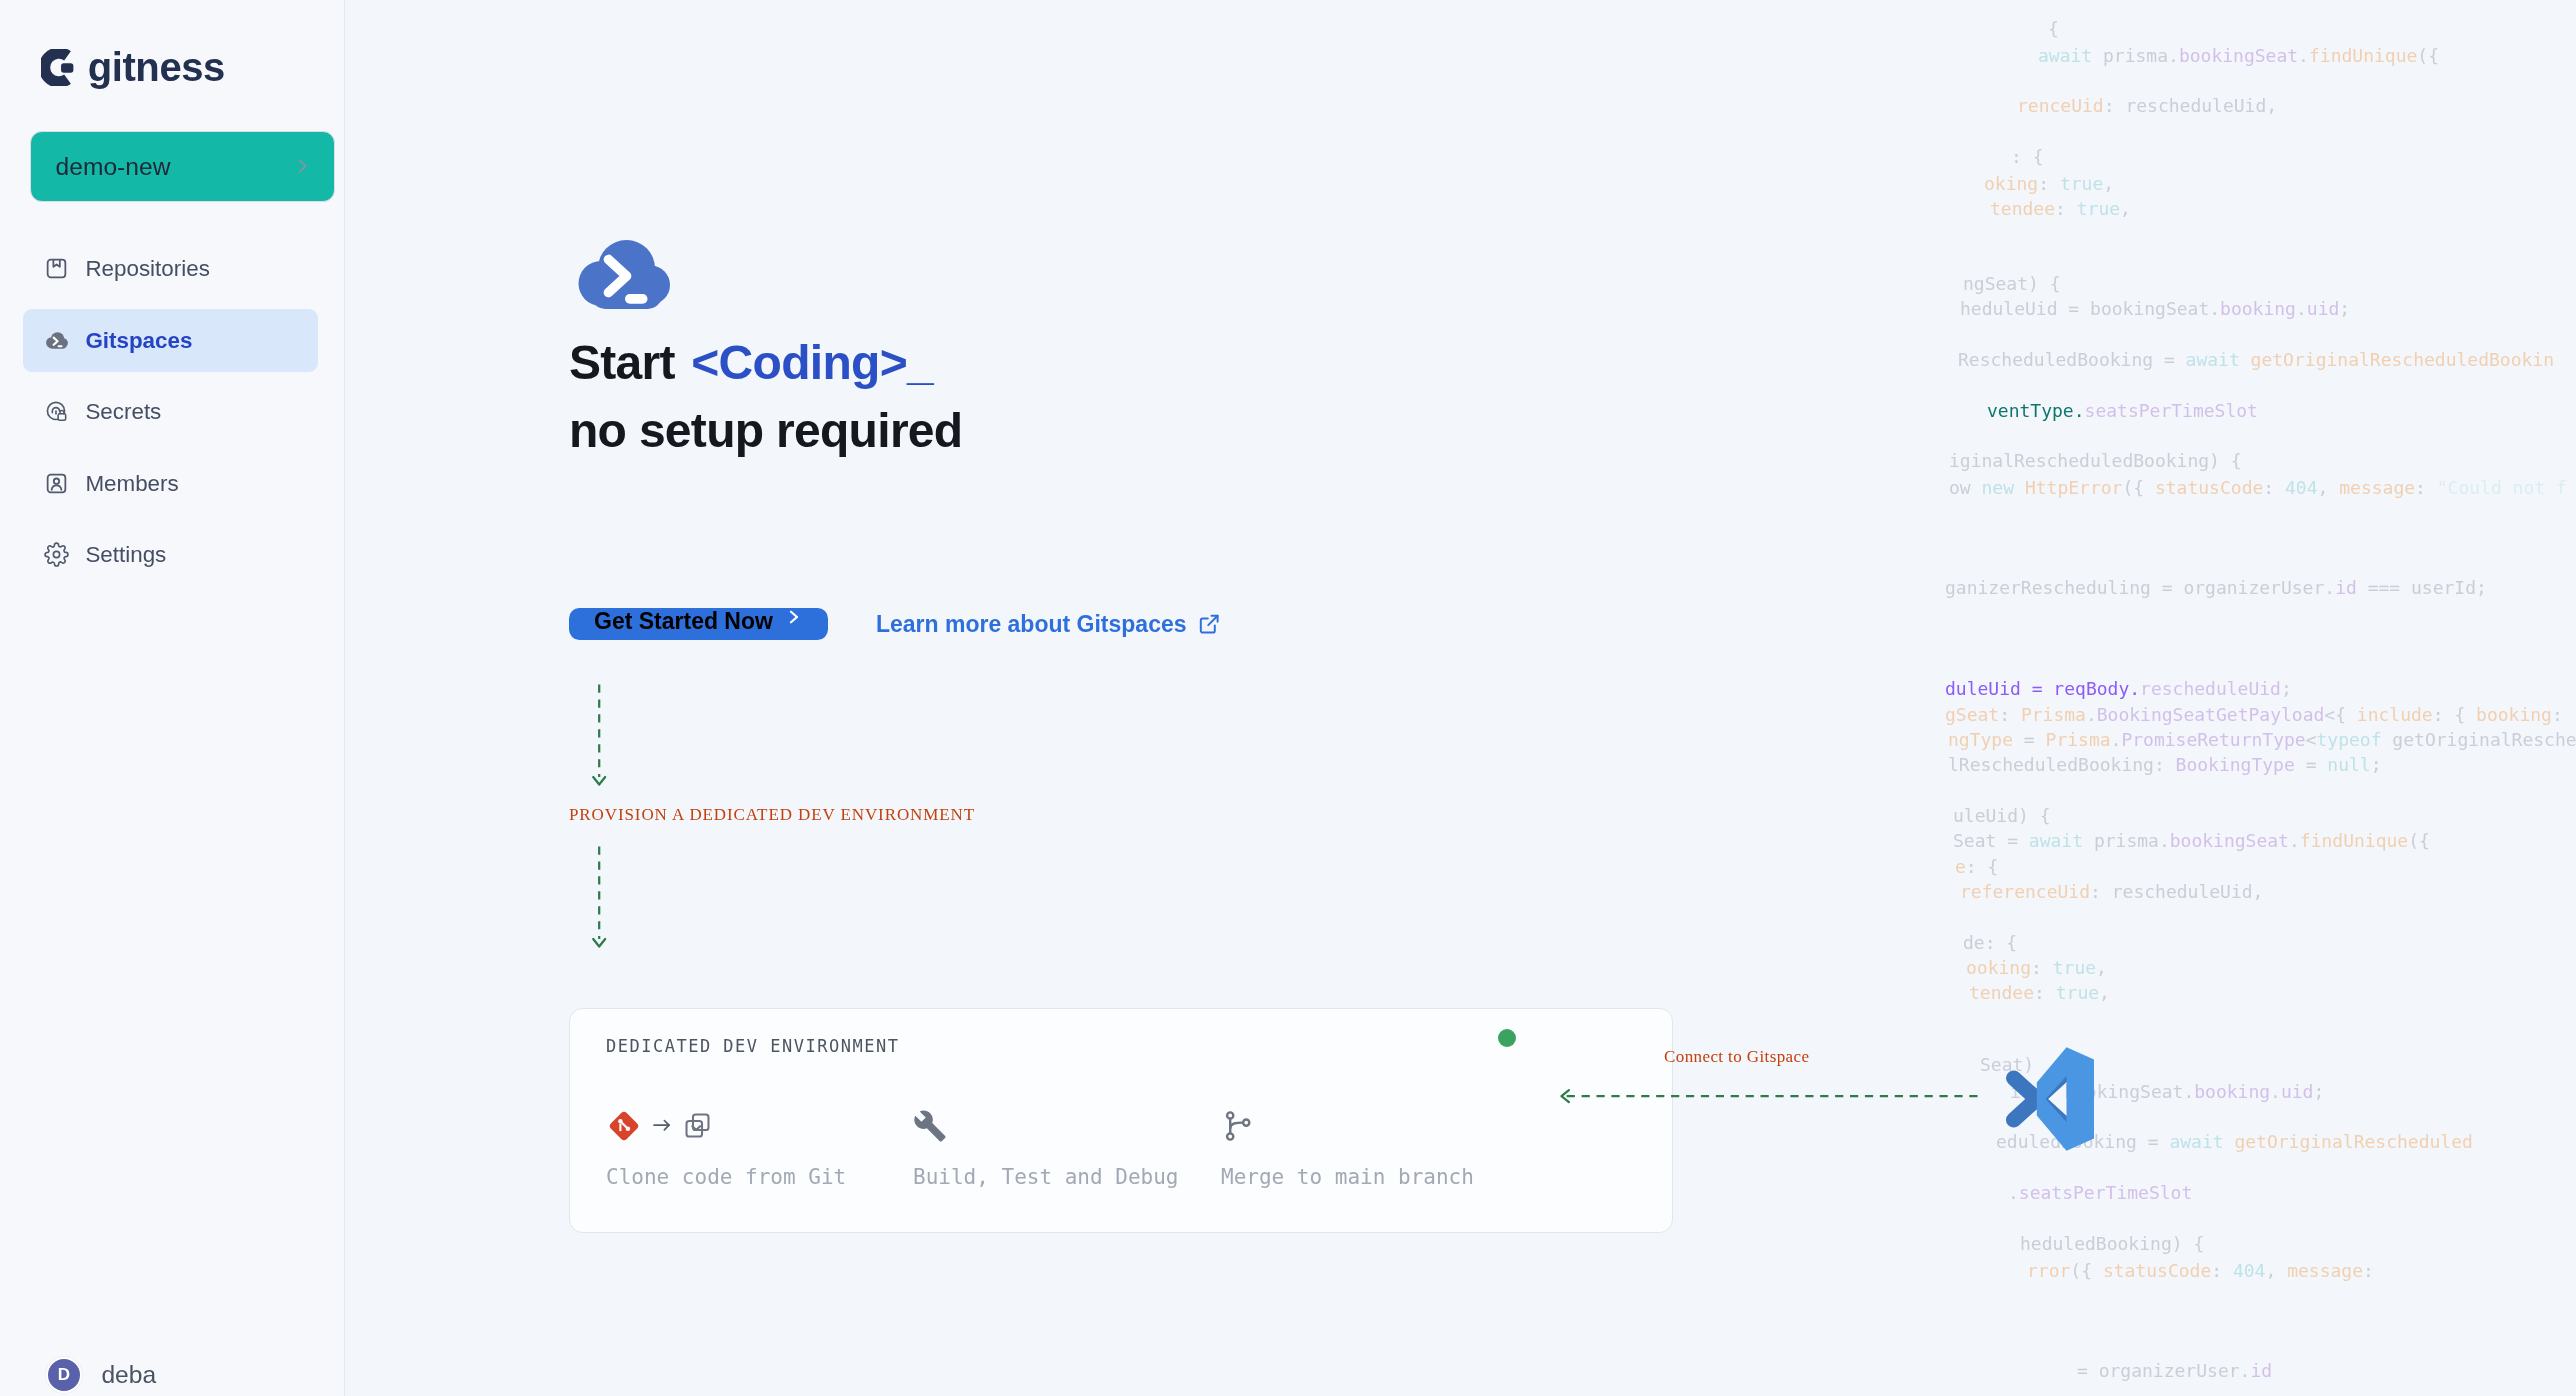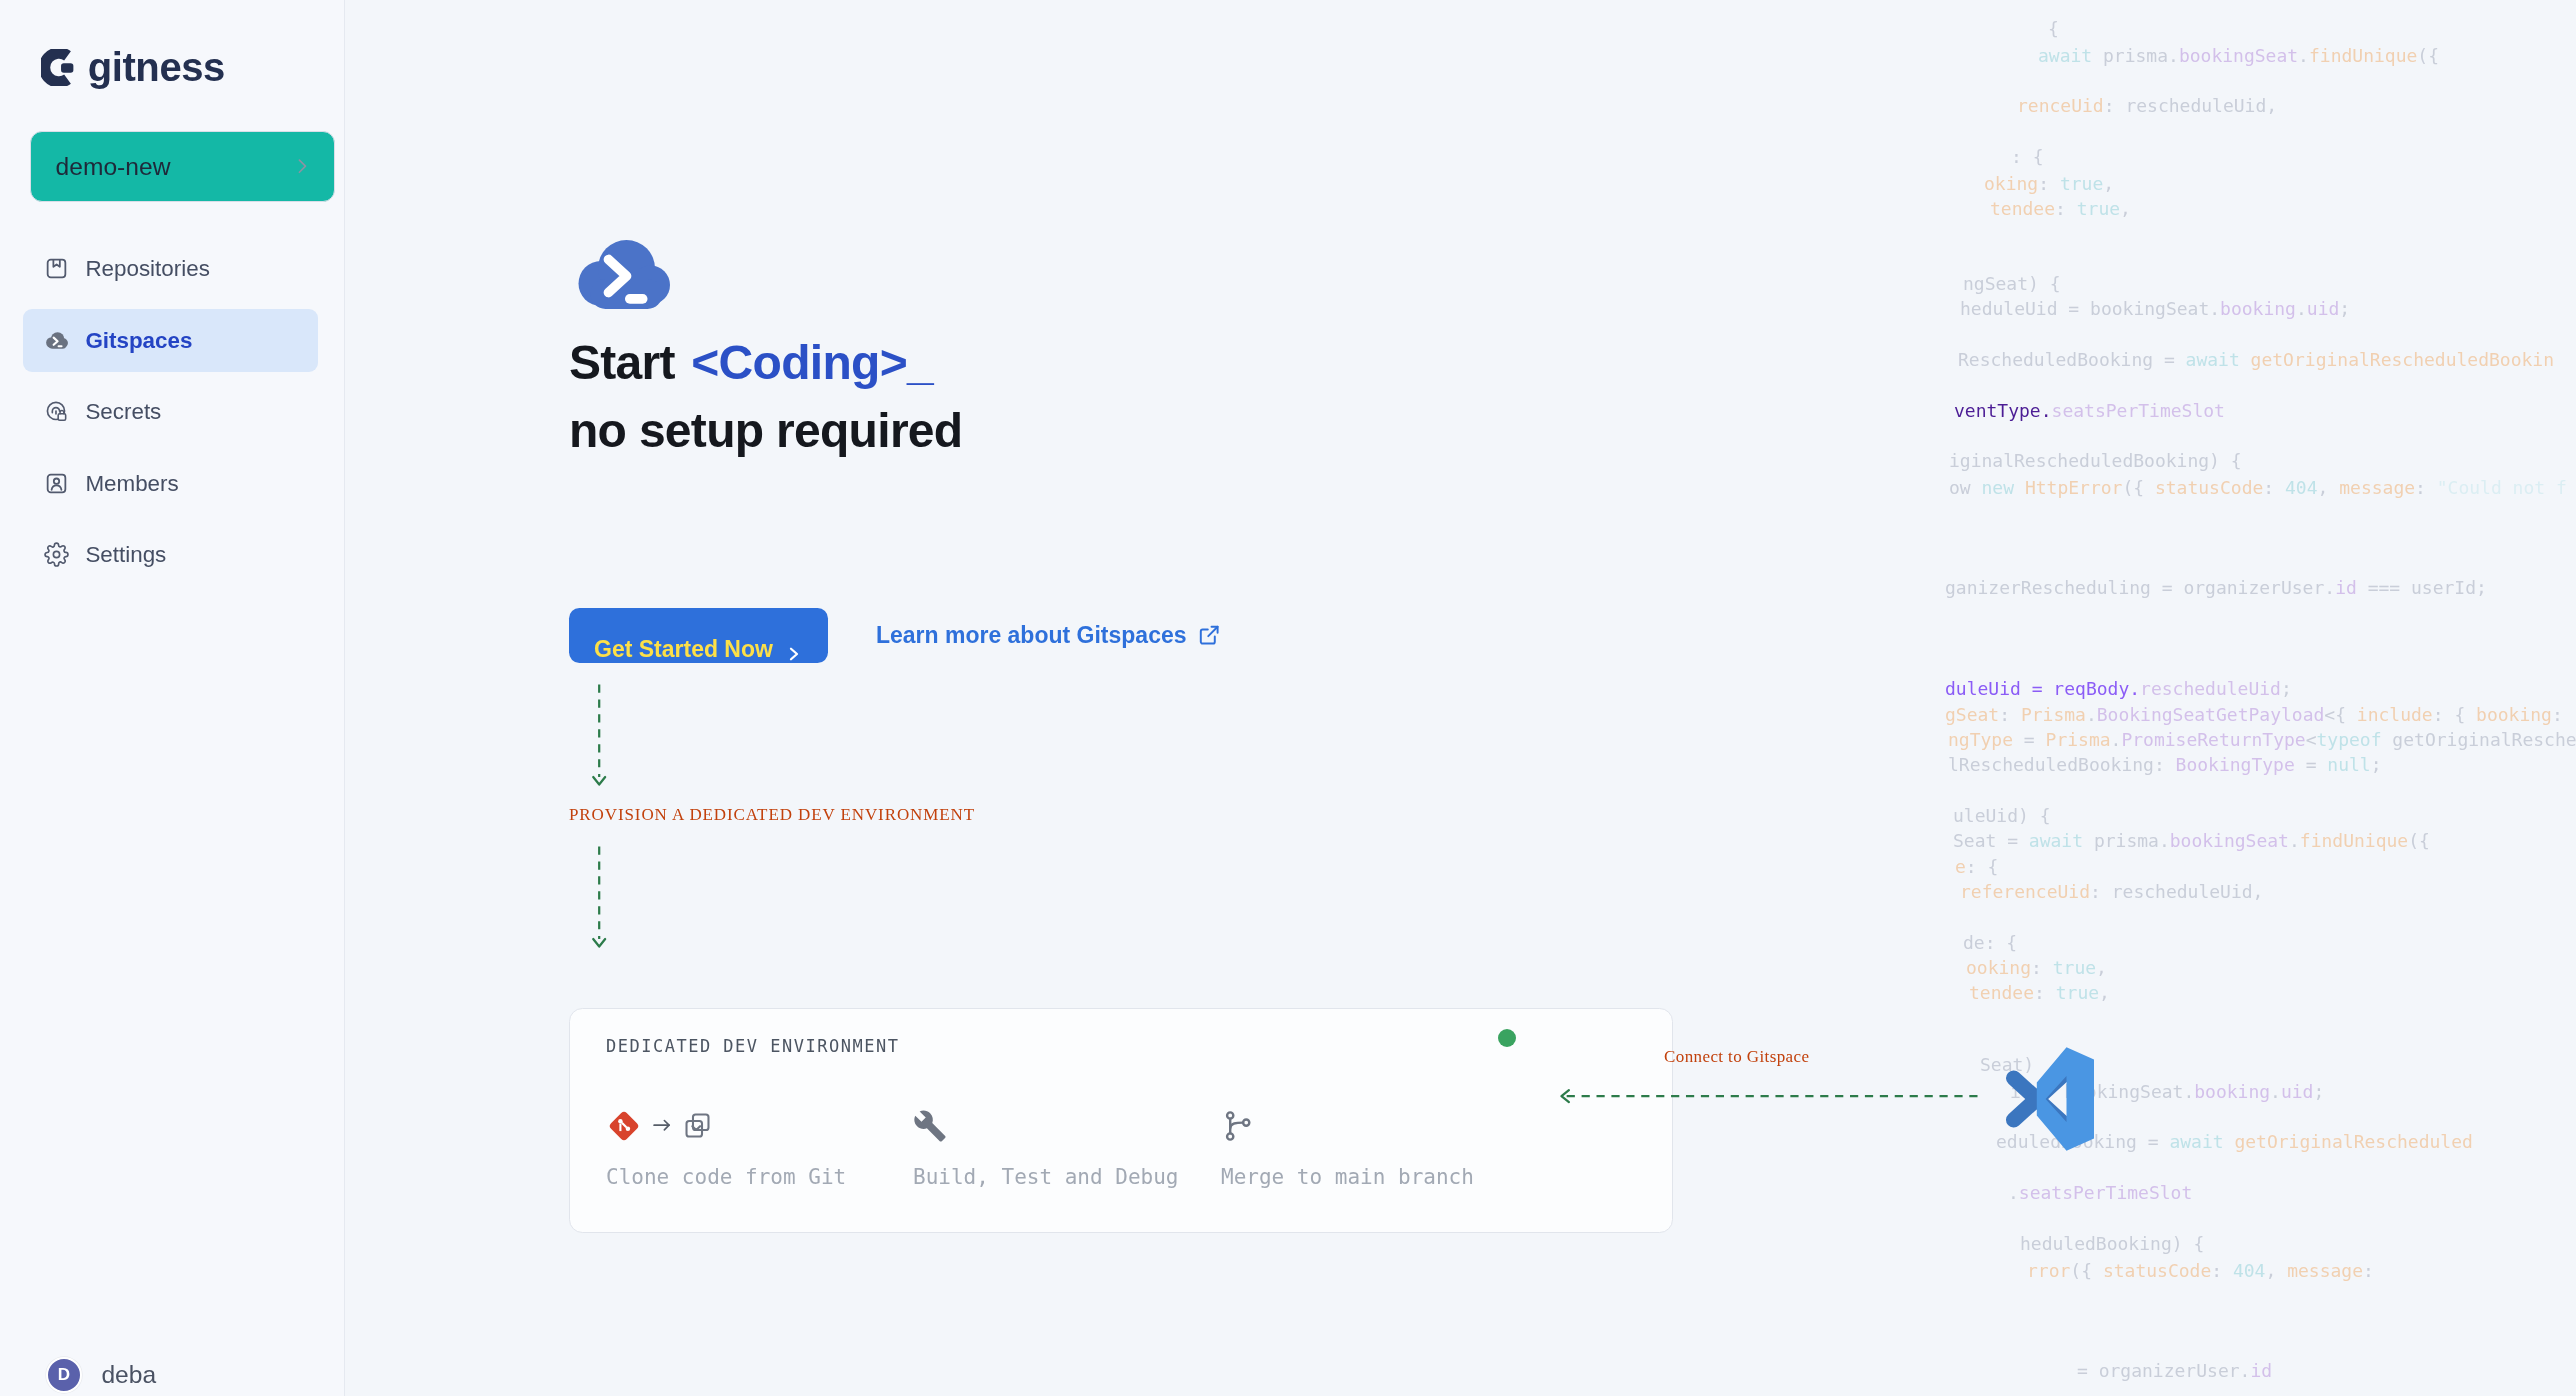--- a/index.html
+++ b/index.html
@@ -28,21 +28,21 @@
 
   
   .main { position:absolute; inset:0; z-index:1; }
   .hero-cloud { position:absolute; left:569px; top:237px; }
   .h1-line { position:absolute; left:569px; font-size:48px; font-weight:700; color:#15181e; letter-spacing:-0.7px; white-space:nowrap; }
   .h1-line.l1 { top:335px; }
   .h1-line.l2 { top:403px; }
   .h1-accent { color:#2b50c6; margin-left:16.4px; }
   .desc { position:absolute; left:570px; top:492px; font-size:22.4px; line-height:27.6px; color:#525a6a; }
   .cta-row { position:absolute; left:569px; top:608px; display:flex; align-items:center; gap:48px; }
-  .cta-btn { display:inline-flex; align-items:flex-end; gap:12px; height:55px; padding:0 25px; background:#2e70db; border:none; border-radius:10.4px; color:#fde047; font-size:23px; font-weight:700; font-family:inherit; cursor:pointer; white-space:nowrap; }
+  .cta-btn { display:inline-flex; align-items:flex-start; gap:12px; height:32px; padding:0 25px; background:#2e70db; border:none; border-radius:10.4px; color:#000000; font-size:23px; font-weight:700; font-family:inherit; cursor:pointer; white-space:nowrap; }
   .learn-link { display:inline-flex; align-items:center; gap:11.2px; color:#2e70db; font-size:23px; font-weight:700; text-decoration:none; white-space:nowrap; cursor:pointer; }
 
   .varrow { position:absolute; left:588px; }
   .flow-label { position:absolute; font-family:Liberation Serif, serif; color:#c2410c; white-space:nowrap; }
   .provision-label { left:569px; top:805px; font-size:17px; letter-spacing:0.9px; }
   .connect-label { left:1664px; top:1047px; font-size:17px; letter-spacing:0.4px; }
 
   .env-card { position:absolute; left:569px; top:1008px; width:1104px; height:225px; background:#fcfdfe; border:1.5px solid #e1e5ec; border-radius:13.4px; }
   .card-title { position:absolute; left:36px; top:27px; font-family:"DejaVu Sans Mono", monospace; font-size:17px; letter-spacing:1.5px; color:#4c5562; white-space:nowrap; }
   .card-dot { position:absolute; left:928px; top:20px; width:18px; height:18px; border-radius:50%; }
@@ -62,21 +62,21 @@
   <div class="code-bg" id="codebg">
       <div class="code-line" style="left: 2048px; top: 18px;"><span style="color: rgb(201, 206, 217);">{</span></div>
       <div class="code-line" style="left: 2038px; top: 45px;"><span style="color: rgb(191, 226, 232);">await</span><span style="color: rgb(201, 206, 217);"> prisma.</span><span style="color: rgb(211, 192, 234);">bookingSeat</span><span style="color: rgb(201, 206, 217);">.</span><span style="color: rgb(241, 208, 177);">findUnique</span><span style="color: rgb(201, 206, 217);">({</span></div>
       <div class="code-line" style="left: 2017px; top: 95px;"><span style="color: rgb(241, 208, 177);">renceUid</span><span style="color: rgb(201, 206, 217);">: rescheduleUid,</span></div>
       <div class="code-line" style="left: 2011px; top: 146px;"><span style="color: rgb(201, 206, 217);">: {</span></div>
       <div class="code-line" style="left: 1984px; top: 173px;"><span style="color: rgb(241, 208, 177);">oking</span><span style="color: rgb(201, 206, 217);">: </span><span style="color: rgb(191, 226, 232);">true</span><span style="color: rgb(201, 206, 217);">,</span></div>
       <div class="code-line" style="left: 1990px; top: 198px;"><span style="color: rgb(241, 208, 177);">tendee</span><span style="color: rgb(201, 206, 217);">: </span><span style="color: rgb(191, 226, 232);">true</span><span style="color: rgb(201, 206, 217);">,</span></div>
       <div class="code-line" style="left: 1963px; top: 273px;"><span style="color: rgb(201, 206, 217);">ngSeat) {</span></div>
       <div class="code-line" style="left: 1960px; top: 298px;"><span style="color: rgb(201, 206, 217);">heduleUid = bookingSeat.</span><span style="color: rgb(211, 192, 234);">booking</span><span style="color: rgb(201, 206, 217);">.</span><span style="color: rgb(211, 192, 234);">uid</span><span style="color: rgb(201, 206, 217);">;</span></div>
       <div class="code-line" style="left: 1958px; top: 349px;"><span style="color: rgb(201, 206, 217);">RescheduledBooking = </span><span style="color: rgb(191, 226, 232);">await</span><span style="color: rgb(201, 206, 217);"> </span><span style="color: rgb(241, 208, 177);">getOriginalRescheduledBookin</span></div>
-      <div class="code-line" style="left: 1954px; top: 400px;"><span style="color: #4c1d95;">ventType.</span><span style="color: rgb(211, 192, 234);">seatsPerTimeSlot</span></div>
+      <div class="code-line" style="left: 1954px; top: 400px;"><span style="color: #0f766e; margin-left: 33px;">ventType.</span><span style="color: rgb(211, 192, 234);">seatsPerTimeSlot</span></div>
       <div class="code-line" style="left: 1949px; top: 450px;"><span style="color: rgb(201, 206, 217);">iginalRescheduledBooking) {</span></div>
       <div class="code-line" style="left: 1949px; top: 477px;"><span style="color: rgb(201, 206, 217);">ow </span><span style="color: rgb(191, 226, 232);">new</span><span style="color: rgb(201, 206, 217);"> </span><span style="color: rgb(241, 208, 177);">HttpError</span><span style="color: rgb(201, 206, 217);">({ </span><span style="color: rgb(241, 208, 177);">statusCode</span><span style="color: rgb(201, 206, 217);">: </span><span style="color: rgb(191, 226, 232);">404</span><span style="color: rgb(201, 206, 217);">, </span><span style="color: rgb(241, 208, 177);">message</span><span style="color: rgb(201, 206, 217);">: </span><span style="color: rgb(219, 238, 243);">"Could not f</span></div>
       <div class="code-line" style="left: 1945px; top: 577px;"><span style="color: rgb(201, 206, 217);">ganizerRescheduling = organizerUser.</span><span style="color: rgb(211, 192, 234);">id</span><span style="color: rgb(201, 206, 217);"> === userId;</span></div>
       <div class="code-line" style="left: 1945px; top: 678px;"><span style="color: #8b5cf6;">duleUid = reqBody.</span><span style="color: rgb(211, 192, 234);">rescheduleUid</span><span style="color: rgb(201, 206, 217);">;</span></div>
       <div class="code-line" style="left: 1945px; top: 704px;"><span style="color: rgb(241, 208, 177);">gSeat</span><span style="color: rgb(201, 206, 217);">: </span><span style="color: rgb(241, 208, 177);">Prisma</span><span style="color: rgb(201, 206, 217);">.</span><span style="color: rgb(211, 192, 234);">BookingSeatGetPayload</span><span style="color: rgb(201, 206, 217);">&lt;{ </span><span style="color: rgb(241, 208, 177);">include</span><span style="color: rgb(201, 206, 217);">: { </span><span style="color: rgb(241, 208, 177);">booking</span><span style="color: rgb(201, 206, 217);">:</span></div>
       <div class="code-line" style="left: 1948px; top: 729px;"><span style="color: rgb(241, 208, 177);">ngType</span><span style="color: rgb(201, 206, 217);"> = </span><span style="color: rgb(241, 208, 177);">Prisma</span><span style="color: rgb(201, 206, 217);">.</span><span style="color: rgb(211, 192, 234);">PromiseReturnType</span><span style="color: rgb(201, 206, 217);">&lt;</span><span style="color: rgb(191, 226, 232);">typeof</span><span style="color: rgb(201, 206, 217);"> getOriginalResche</span></div>
       <div class="code-line" style="left: 1948px; top: 754px;"><span style="color: rgb(201, 206, 217);">lRescheduledBooking: </span><span style="color: rgb(211, 192, 234);">BookingType</span><span style="color: rgb(201, 206, 217);"> = </span><span style="color: rgb(191, 226, 232);">null</span><span style="color: rgb(201, 206, 217);">;</span></div>
       <div class="code-line" style="left: 1953px; top: 805px;"><span style="color: rgb(201, 206, 217);">uleUid) {</span></div>
       <div class="code-line" style="left: 1953px; top: 830px;"><span style="color: rgb(201, 206, 217);">Seat = </span><span style="color: rgb(191, 226, 232);">await</span><span style="color: rgb(201, 206, 217);"> prisma.</span><span style="color: rgb(211, 192, 234);">bookingSeat</span><span style="color: rgb(201, 206, 217);">.</span><span style="color: rgb(241, 208, 177);">findUnique</span><span style="color: rgb(201, 206, 217);">({</span></div>
       <div class="code-line" style="left: 1955px; top: 856px;"><span style="color: rgb(241, 208, 177);">e</span><span style="color: rgb(201, 206, 217);">: {</span></div>

